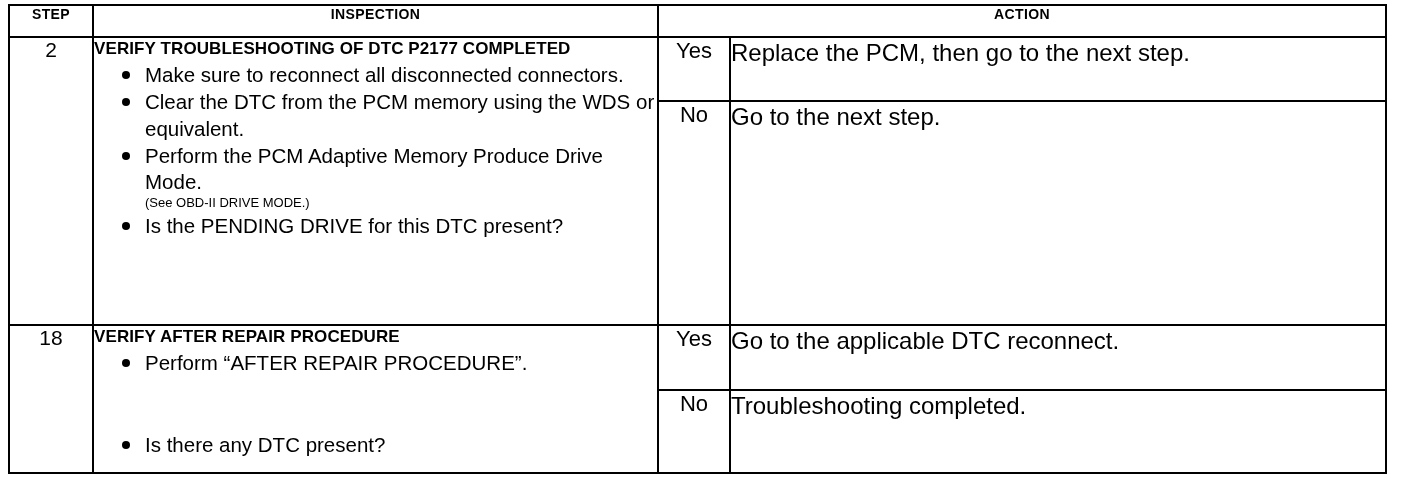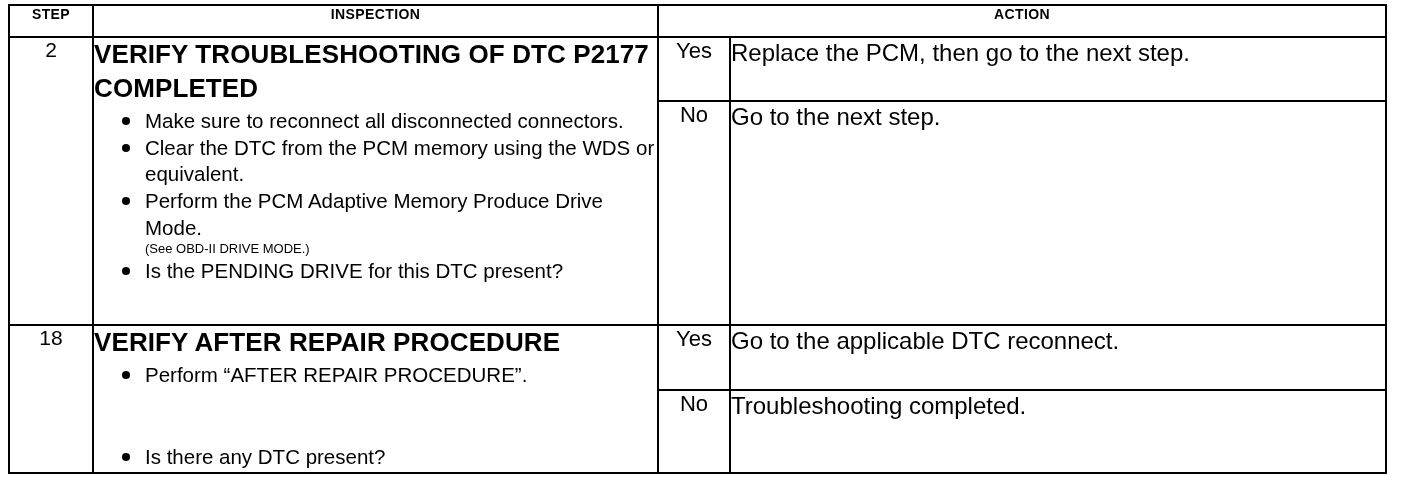--- a/index.html
+++ b/index.html
@@ -58,21 +58,21 @@
     font-size: 21px;
     font-weight: normal;
     padding-top: 8px;
   }
 
   
   td.insp-cell {
     padding: 7px 8px 6px 10px;
   }
   .insp-title {
-    font-size: 26px;
+    font-size: 17px;
     font-weight: bold;
     line-height: 1.30;
     letter-spacing: 0.1px;
   }
   ul.insp-list {
     list-style: none;
     margin: 2px 0 0 0;
     padding: 0;
   }
   ul.insp-list > li {

